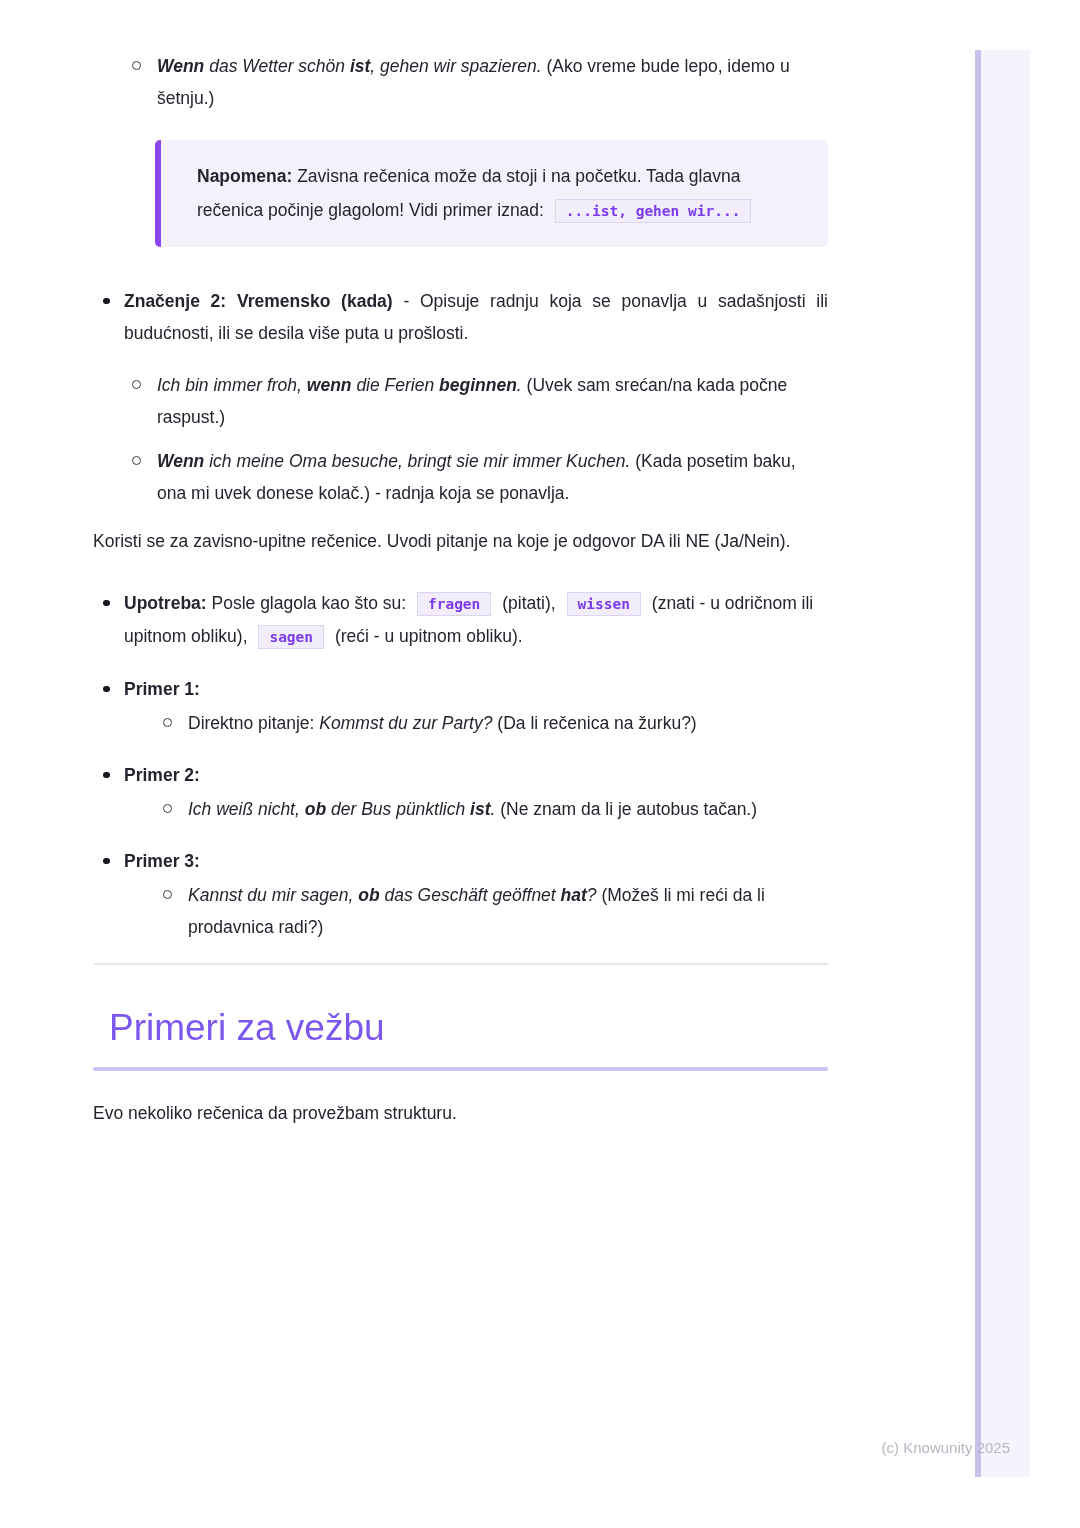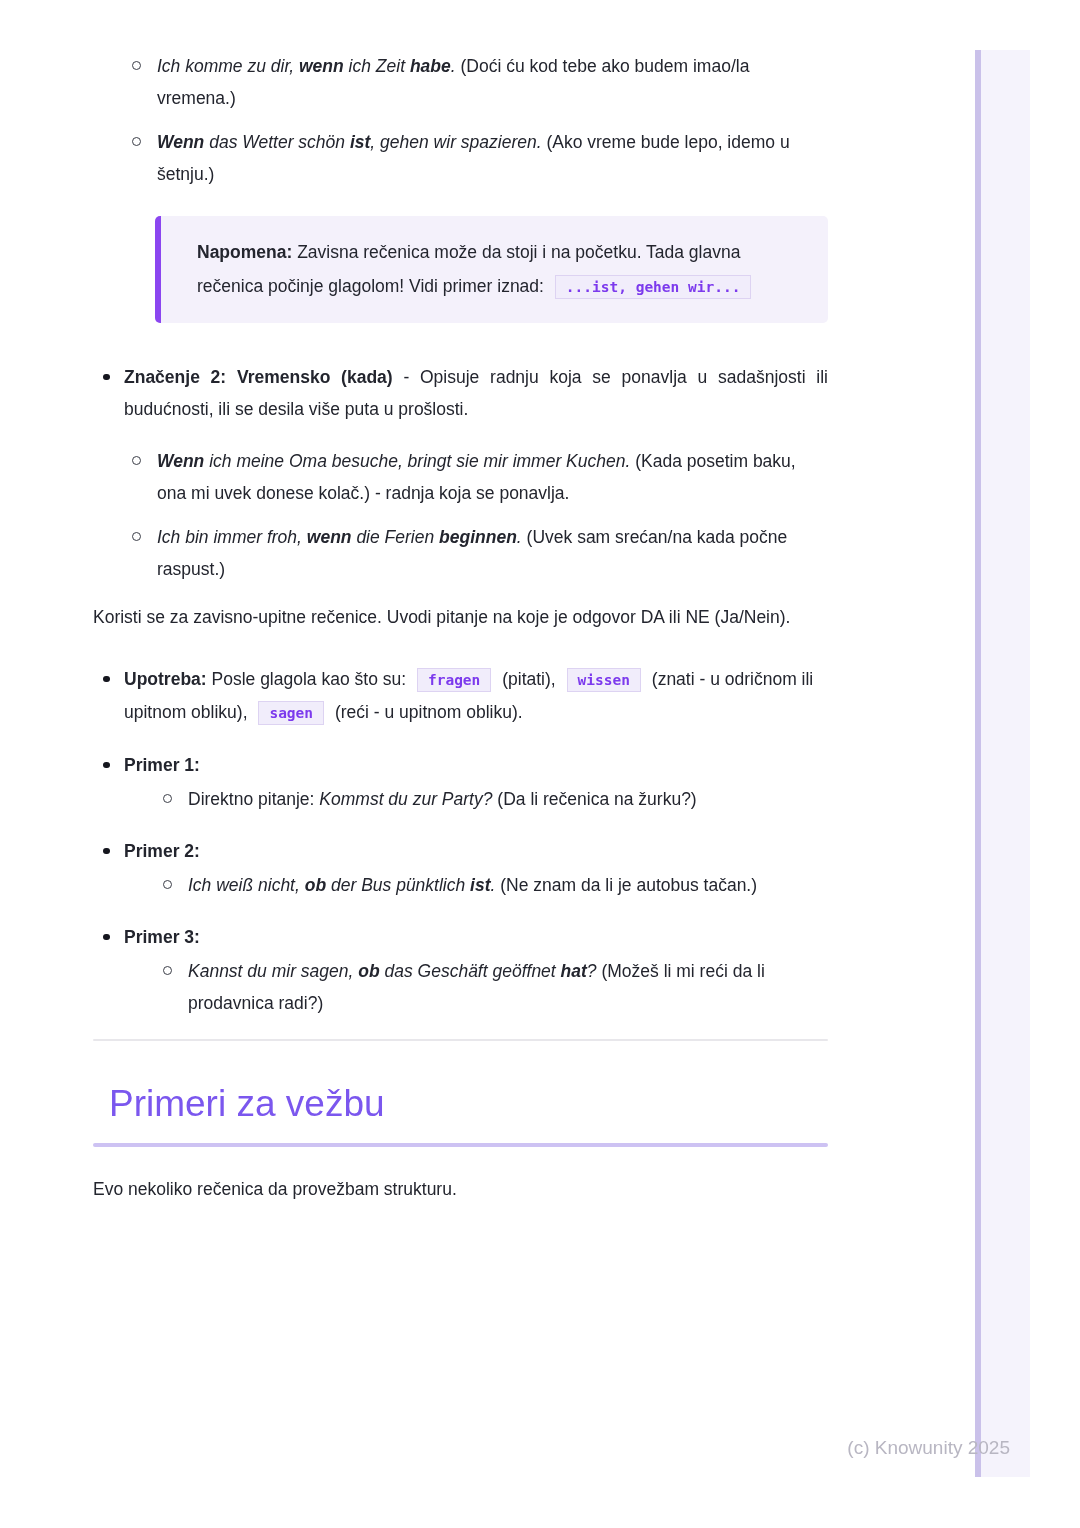--- a/index.html
+++ b/index.html
@@ -80,48 +80,45 @@
   
   .rail {
     position:absolute; left:975px; top:50px; width:55px; height:1427px;
     background: var(--rail_bg, #f5f3fc);
     border-left:6px solid var(--rail_border, #cac1ea);
     z-index:1;
   }
 
   .footer {
     position:absolute; top:1438px; right:70px; z-index:3;
-    font-size:19px; line-height:20px; color: var(--muted, #b8b6c2);
+    font-size:15px; line-height:20px; color: var(--muted, #b8b6c2);
   }
 </style>
 </head>
 <body>
 
 <div class="page">
   <div class="doc" id="doc">
       <ul class="lst l2">
-        <li>
-          <div class="li-text"><span class="ri">Ich komme zu dir, </span><span class="rb ri">wenn</span><span class="ri"> ich Zeit </span><span class="rb ri">habe</span><span class="ri">.</span><span class="rt"> (Doći ću kod tebe ako budem imao/la vremena.)</span></div>
-        </li>
         <li>
           <div class="li-text"><span class="rb ri">Wenn</span><span class="ri"> das Wetter schön </span><span class="rb ri">ist</span><span class="ri">, gehen wir spazieren.</span><span class="rt"> (Ako vreme bude lepo, idemo u šetnju.)</span></div>
         </li>
       </ul>
       <aside class="note"><span class="rb">Napomena:</span><span class="rt"> Zavisna rečenica može da stoji i na početku. Tada glavna rečenica počinje glagolom! Vidi primer iznad: </span><span class="rcode">...ist, gehen wir...</span></aside>
       <ul class="lst l1 just">
         <li>
           <div class="li-text"><span class="rb">Značenje 2: Vremensko (kada)</span><span class="rt"> - Opisuje radnju koja se ponavlja u sadašnjosti ili budućnosti, ili se desila više puta u prošlosti.</span></div>
         </li>
       </ul>
       <ul class="lst l2">
         <li>
-          <div class="li-text"><span class="rb ri">Wenn</span><span class="ri"> ich meine Oma besuche, bringt sie mir immer Kuchen.</span><span class="rt"> (Kada posetim baku, ona mi uvek donese kolač.) - radnja koja se ponavlja.</span></div>
+          <div class="li-text"><span class="ri">Ich bin immer froh, </span><span class="rb ri">wenn</span><span class="ri"> die Ferien </span><span class="rb ri">beginnen</span><span class="ri">.</span><span class="rt"> (Uvek sam srećan/na kada počne raspust.)</span></div>
         </li>
         <li>
-          <div class="li-text"><span class="ri">Ich bin immer froh, </span><span class="rb ri">wenn</span><span class="ri"> die Ferien </span><span class="rb ri">beginnen</span><span class="ri">.</span><span class="rt"> (Uvek sam srećan/na kada počne raspust.)</span></div>
+          <div class="li-text"><span class="rb ri">Wenn</span><span class="ri"> ich meine Oma besuche, bringt sie mir immer Kuchen.</span><span class="rt"> (Kada posetim baku, ona mi uvek donese kolač.) - radnja koja se ponavlja.</span></div>
         </li>
       </ul>
       <p class="para"><span class="rt">Koristi se za zavisno-upitne rečenice. Uvodi pitanje na koje je odgovor DA ili NE (Ja/Nein).</span></p>
       <ul class="lst l1">
         <li>
           <div class="li-text"><span class="rb">Upotreba:</span><span class="rt"> Posle glagola kao što su: </span><span class="rcode">fragen</span><span class="rt"> (pitati), </span><span class="rcode">wissen</span><span class="rt"> (znati - u odričnom ili upitnom obliku), </span><span class="rcode">sagen</span><span class="rt"> (reći - u upitnom obliku).</span></div>
         </li>
         <li>
           <div class="li-text"><span class="rb">Primer 1:</span></div>
           <ul class="lst l2 sub">

